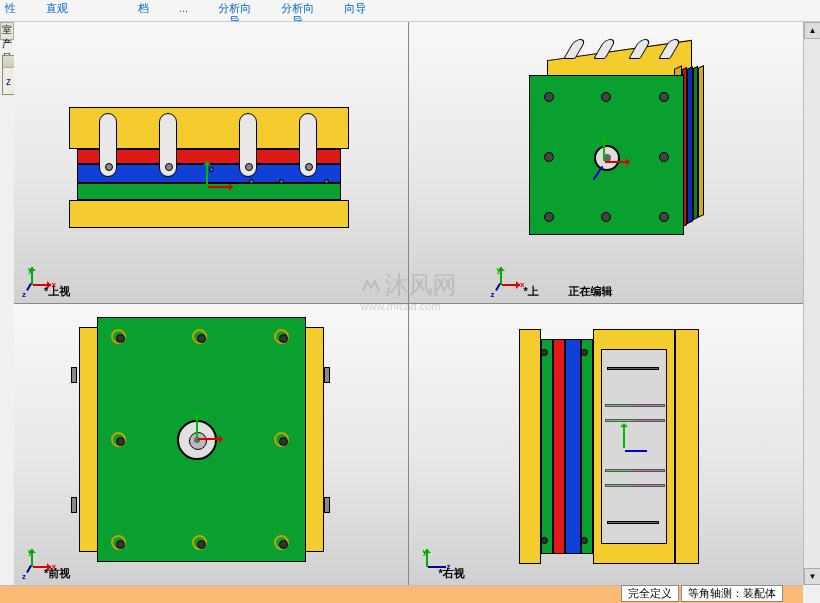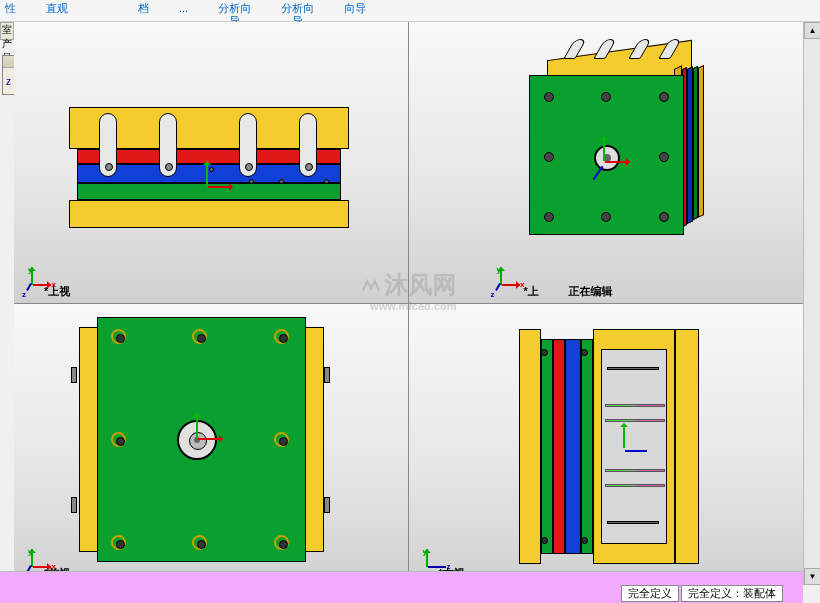--- a/index.html
+++ b/index.html
@@ -88,25 +88,25 @@
     .br-gl { position: absolute; left: 22px; top: 10px; width: 12px; height: 215px; background: #0aa030; border: 1px solid #000; }
     .br-r { position: absolute; left: 34px; top: 10px; width: 12px; height: 215px; background: #e21818; border: 1px solid #000; }
     .br-b { position: absolute; left: 46px; top: 10px; width: 16px; height: 215px; background: #1040d8; border: 1px solid #000; }
     .br-gr { position: absolute; left: 62px; top: 10px; width: 12px; height: 215px; background: #0aa030; border: 1px solid #000; }
     .br-mid { position: absolute; left: 74px; top: 0; width: 82px; height: 235px; background: #f5cc2e; border: 1px solid #000; }
     .br-mid-cavity { position: absolute; left: 82px; top: 20px; width: 66px; height: 195px; background: #d8d8d8; border: 1px solid #000; }
     .br-yr { position: absolute; left: 156px; top: 0; width: 24px; height: 235px; background: #f5cc2e; border: 1px solid #000; }
     .br-pin { position: absolute; width: 60px; height: 3px; background: linear-gradient(90deg, #6c6 0%, #6c6 45%, #c6a 55%, #c6a 100%); border: 1px solid #555; }
     .br-dot { position: absolute; width: 7px; height: 7px; background: #333; border: 1px solid #000; border-radius: 50%; }
     
-    .watermark { position: absolute; left: 50%; top: 48%; transform: translate(-50%, -50%); color: rgba(150,150,150,0.4); font-size: 24px; font-weight: bold; pointer-events: none; text-align: right; line-height: 1.2; }
+    .watermark { position: absolute; left: 50%; top: 48%; transform: translate(-50%, -50%); color: rgba(150,150,150,0.4); font-size: 24px; font-weight: normal; pointer-events: none; text-align: left; line-height: 1.2; }
     .watermark-sub { font-size: 11px; color: rgba(150,150,150,0.4); }
     
     .scrollbar-v { position: absolute; right: 0; top: 22px; bottom: 18px; width: 17px; background: #e8e8e8; border-left: 1px solid #bbb; }
-    .scrollbar-h { position: absolute; left: 0; right: 17px; bottom: 0; height: 32px; background: #f0abfc; border-top: 1px solid #bbb; }
+    .scrollbar-h { position: absolute; left: 0; right: 17px; bottom: 0; height: 18px; background: #fdba74; border-top: 1px solid #bbb; }
     .scroll-btn { width: 17px; height: 17px; background: #ddd; border: 1px solid #aaa; font-size: 8px; text-align: center; line-height: 15px; cursor: pointer; }
     
     .status-bar { position: absolute; right: 20px; bottom: 1px; display: flex; gap: 2px; font-size: 11px; }
     .status-cell { background: #fff; border: 1px solid #888; padding: 0 6px; }
   </style>
 </head>
 <body>
 
 <div class="menu-bar">
   <span class="menu-item">性</span>
@@ -366,15 +366,15 @@
   </div>
 </div>
 
 <div class="scrollbar-v">
   <div class="scroll-btn">▲</div>
   <div class="scroll-btn" style="position:absolute;bottom:0">▼</div>
 </div>
 <div class="scrollbar-h">
   <div class="status-bar">
     <span class="status-cell">完全定义</span>
-    <span class="status-cell">完全定义：装配体</span>
+    <span class="status-cell">等角轴测：装配体</span>
   </div>
 </div>
 
 </body></html>

